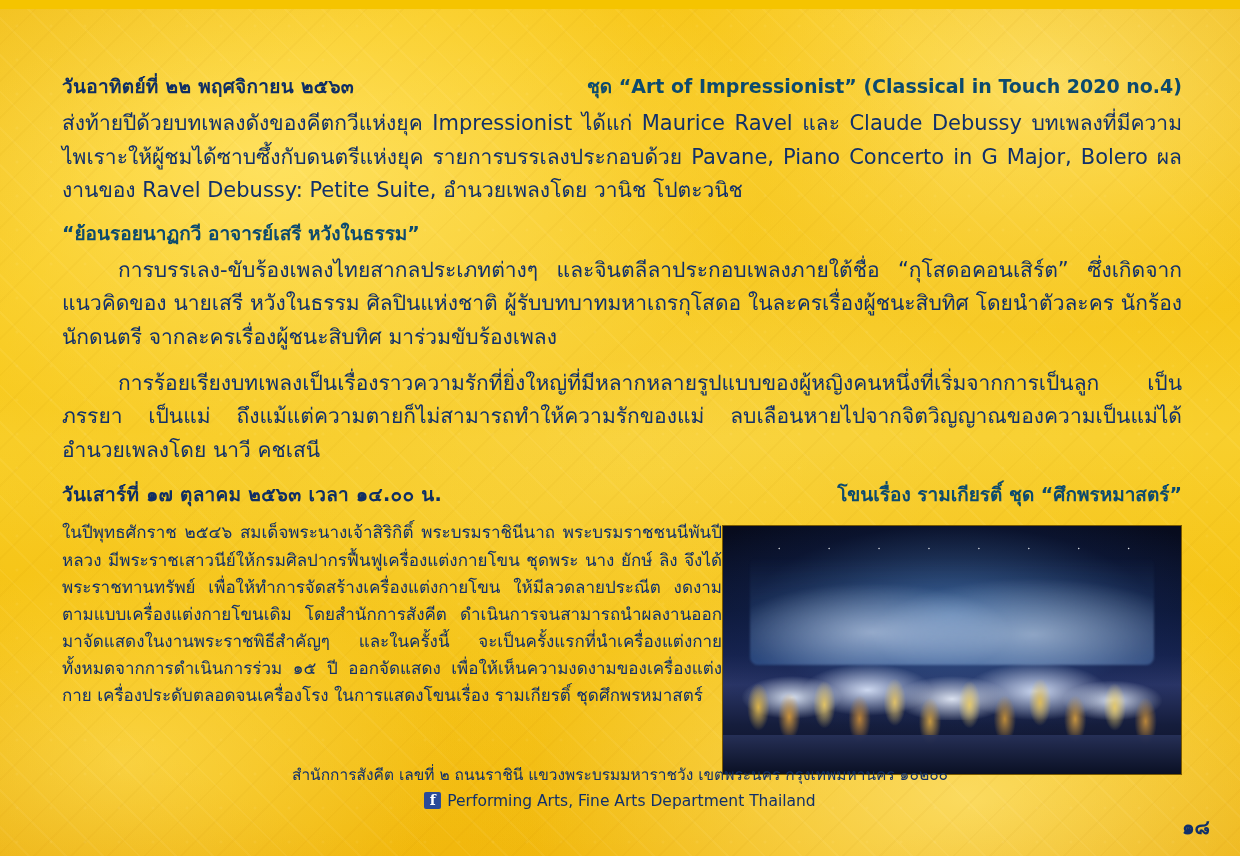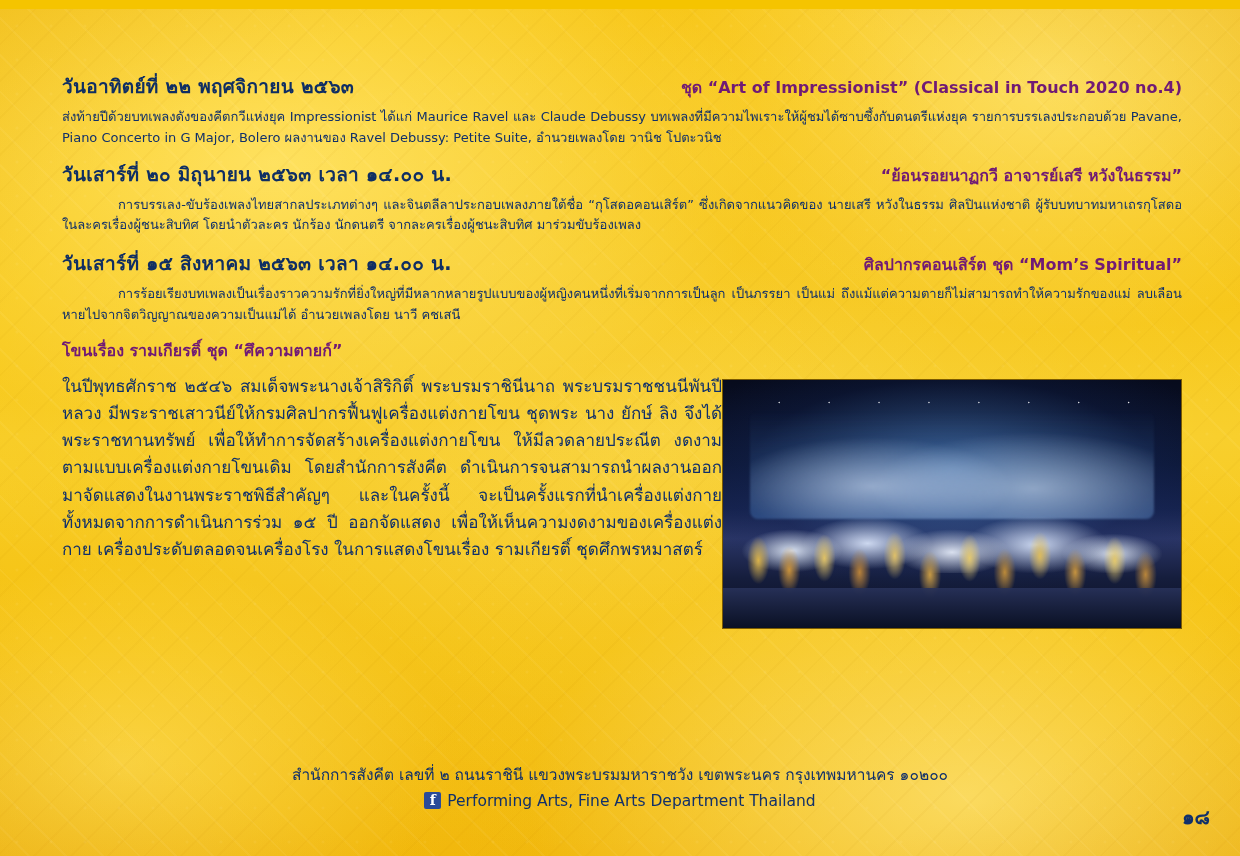--- a/index.html
+++ b/index.html
@@ -58,27 +58,27 @@
     gap: 20px;
   }
   .date {
     font-size: 19px;
     font-weight: bold;
     color: #0f2e63;
     letter-spacing: 0.3px;
     white-space: nowrap;
   }
   .title-right {
-    font-size: 16px;
-    font-weight: bold;
-    color: #701a75;
+    font-size: 19px;
+    font-weight: bold;
+    color: #0c4a6e;
     white-space: nowrap;
   }
   .para {
-    font-size: 13px;
+    font-size: 21px;
     line-height: 1.60;
     color: #11306a;
     text-align: justify;
     text-justify: inter-word;
     margin-top: 6px;
   }
   .para .indent { display: inline-block; width: 56px; }
   .section-title {
     text-align: center;
     font-size: 27px;
@@ -192,21 +192,21 @@
     border-radius: 2px;
     font-family: "DejaVu Serif", serif;
     font-weight: bold;
     font-size: 14px;
     line-height: 17px;
     text-align: center;
   }
   .pagenum {
     position: absolute;
     right: 30px;
-    bottom: 32px;
+    bottom: 22px;
     font-size: 20px;
     font-weight: bold;
     color: #11306a;
   }
 </style>
 </head>
 <body>
 
 <div class="page">
   <div class="bg">
@@ -217,37 +217,33 @@
 
     <div class="row">
       <div class="date">วันอาทิตย์ที่ ๒๒ พฤศจิกายน ๒๕๖๓</div>
       <div class="title-right">ชุด “Art of Impressionist” (Classical in Touch 2020 no.4)</div>
     </div>
     <div class="para">ส่งท้ายปีด้วยบทเพลงดังของคีตกวีแห่งยุค Impressionist ได้แก่ Maurice Ravel และ Claude Debussy บทเพลงที่มีความไพเราะให้ผู้ชมได้ซาบซึ้งกับดนตรีแห่งยุค รายการบรรเลงประกอบด้วย Pavane, Piano Concerto in G Major, Bolero ผลงานของ Ravel Debussy: Petite Suite, อำนวยเพลงโดย วานิช โปตะวนิช</div>
 
 
     <div class="block-tight">
       <div class="row">
-        <div class="date">วันเสาร์ที่ ๒๐ มิถุนายน ๒๕๖๓ เวลา ๑๔.๐๐ น.</div>
         <div class="title-right">“ย้อนรอยนาฏกวี อาจารย์เสรี หวังในธรรม”</div>
       </div>
       <div class="para"><span class="indent"></span><span>การบรรเลง-ขับร้องเพลงไทยสากลประเภทต่างๆ และจินตลีลาประกอบเพลงภายใต้ชื่อ “กุโสดอคอนเสิร์ต” ซึ่งเกิดจากแนวคิดของ นายเสรี หวังในธรรม ศิลปินแห่งชาติ ผู้รับบทบาทมหาเถรกุโสดอ ในละครเรื่องผู้ชนะสิบทิศ โดยนำตัวละคร นักร้อง นักดนตรี จากละครเรื่องผู้ชนะสิบทิศ มาร่วมขับร้องเพลง</span></div>
     </div>
 
     <div class="block">
-      <div class="row">
-        <div class="date">วันเสาร์ที่ ๑๕ สิงหาคม ๒๕๖๓ เวลา ๑๔.๐๐ น.</div>
-        <div class="title-right">ศิลปากรคอนเสิร์ต ชุด “Mom’s Spiritual”</div>
-      </div>
       <div class="para"><span class="indent"></span><span>การร้อยเรียงบทเพลงเป็นเรื่องราวความรักที่ยิ่งใหญ่ที่มีหลากหลายรูปแบบของผู้หญิงคนหนึ่งที่เริ่มจากการเป็นลูก เป็นภรรยา เป็นแม่ ถึงแม้แต่ความตายก็ไม่สามารถทำให้ความรักของแม่ ลบเลือนหายไปจากจิตวิญญาณของความเป็นแม่ได้ อำนวยเพลงโดย นาวี คชเสนี</span></div>
     </div>
 
     <div class="block">
       <div class="row">
-        <div class="title-right">โขนเรื่อง รามเกียรติ์ ชุด “ศึความตายก์”</div>
+        <div class="date">วันเสาร์ที่ ๑๗ ตุลาคม ๒๕๖๓ เวลา ๑๔.๐๐ น.</div>
+        <div class="title-right">โขนเรื่อง รามเกียรติ์ ชุด “ศึกพรหมาสตร์”</div>
       </div>
       <div class="lastblock">
         <div class="txt"><span class="indent"></span><span>ในปีพุทธศักราช ๒๕๔๖ สมเด็จพระนางเจ้าสิริกิติ์ พระบรมราชินีนาถ พระบรมราชชนนีพันปีหลวง มีพระราชเสาวนีย์ให้กรมศิลปากรฟื้นฟูเครื่องแต่งกายโขน ชุดพระ นาง ยักษ์ ลิง จึงได้พระราชทานทรัพย์ เพื่อให้ทำการจัดสร้างเครื่องแต่งกายโขน ให้มีลวดลายประณีต งดงาม ตามแบบเครื่องแต่งกายโขนเดิม โดยสำนักการสังคีต ดำเนินการจนสามารถนำผลงานออกมาจัดแสดงในงานพระราชพิธีสำคัญๆ และในครั้งนี้ จะเป็นครั้งแรกที่นำเครื่องแต่งกายทั้งหมดจากการดำเนินการร่วม ๑๕ ปี ออกจัดแสดง เพื่อให้เห็นความงดงามของเครื่องแต่งกาย เครื่องประดับตลอดจนเครื่องโรง ในการแสดงโขนเรื่อง รามเกียรติ์ ชุดศึกพรหมาสตร์</span></div>
         <div class="photo">
           <div class="stage-bg"></div>
           <div class="lights"></div>
           <div class="backdrop"></div>
           <div class="clouds"></div>
           <div class="troupe"></div>
           <div class="floor"></div>

